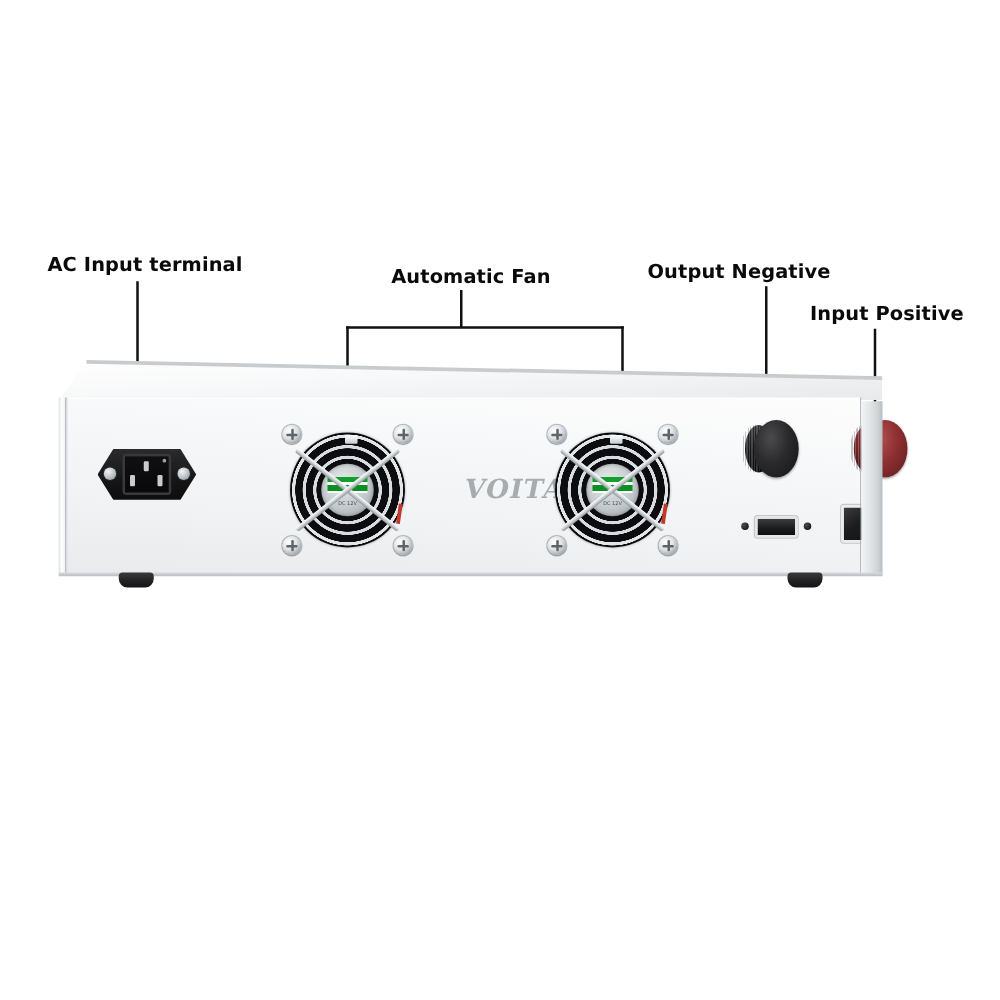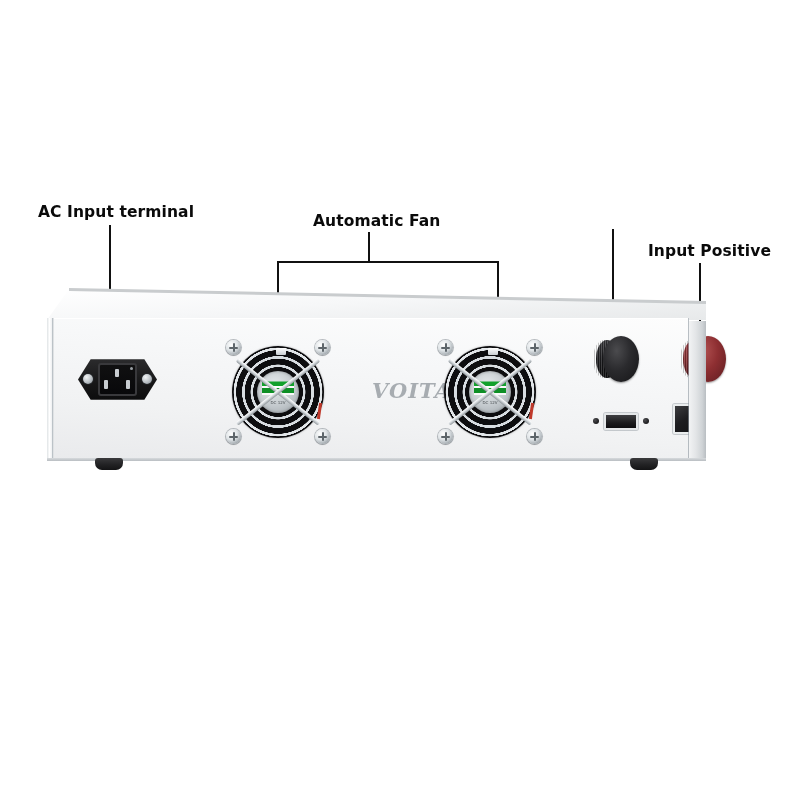--- a/index.html
+++ b/index.html
@@ -409,20 +409,21 @@
 </style>
 </head>
 <body>
 
 <div id="stage">
 
   <div class="callout-label" id="lbl-ac">AC Input terminal</div>
 
   <div class="callout-label" id="lbl-fan">Automatic Fan</div>
 
+  <div class="callout-label" id="lbl-negative">Output Negative</div>
 
   <div class="callout-label" id="lbl-positive">Input Positive</div>
 
   <div class="leader leader-v" id="ld-ac"></div>
 
   <div class="leader leader-v" id="ld-fan-stem"></div>
   <div class="leader leader-h" id="ld-fan-bar"></div>
   <div class="leader leader-v" id="ld-fan-leftv"></div>
   <div class="leader leader-v" id="ld-fan-rightv"></div>
 

